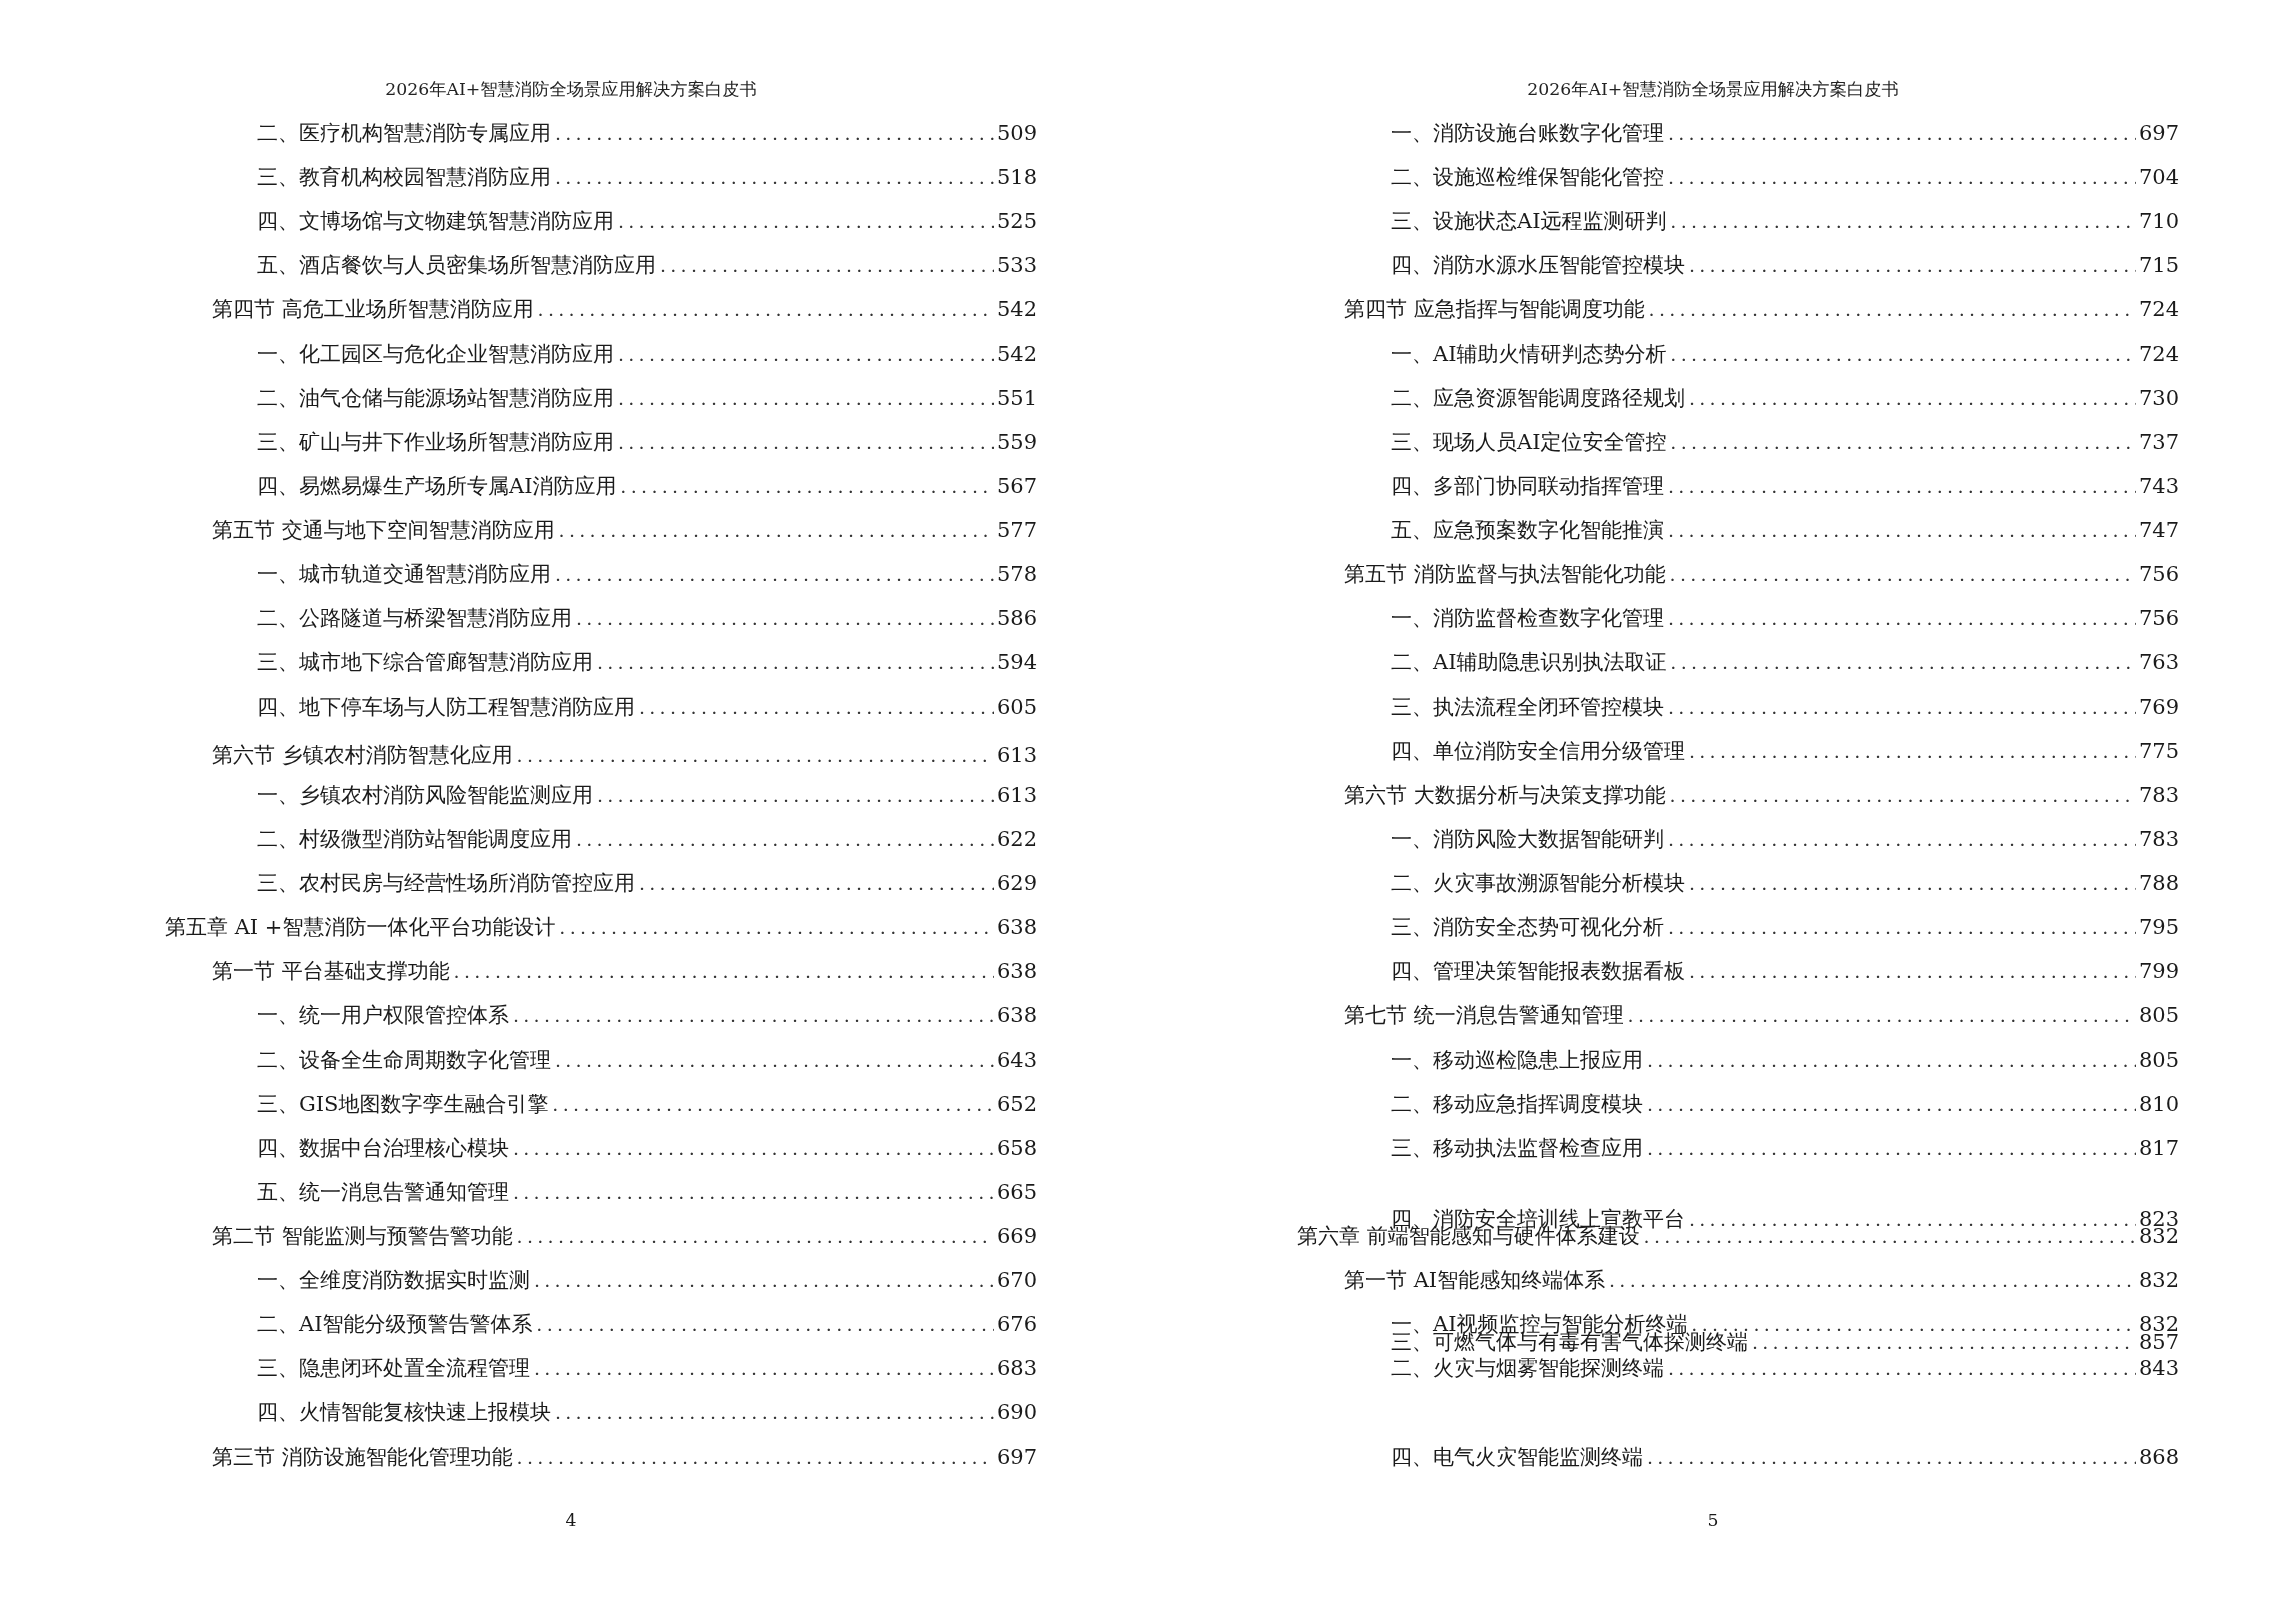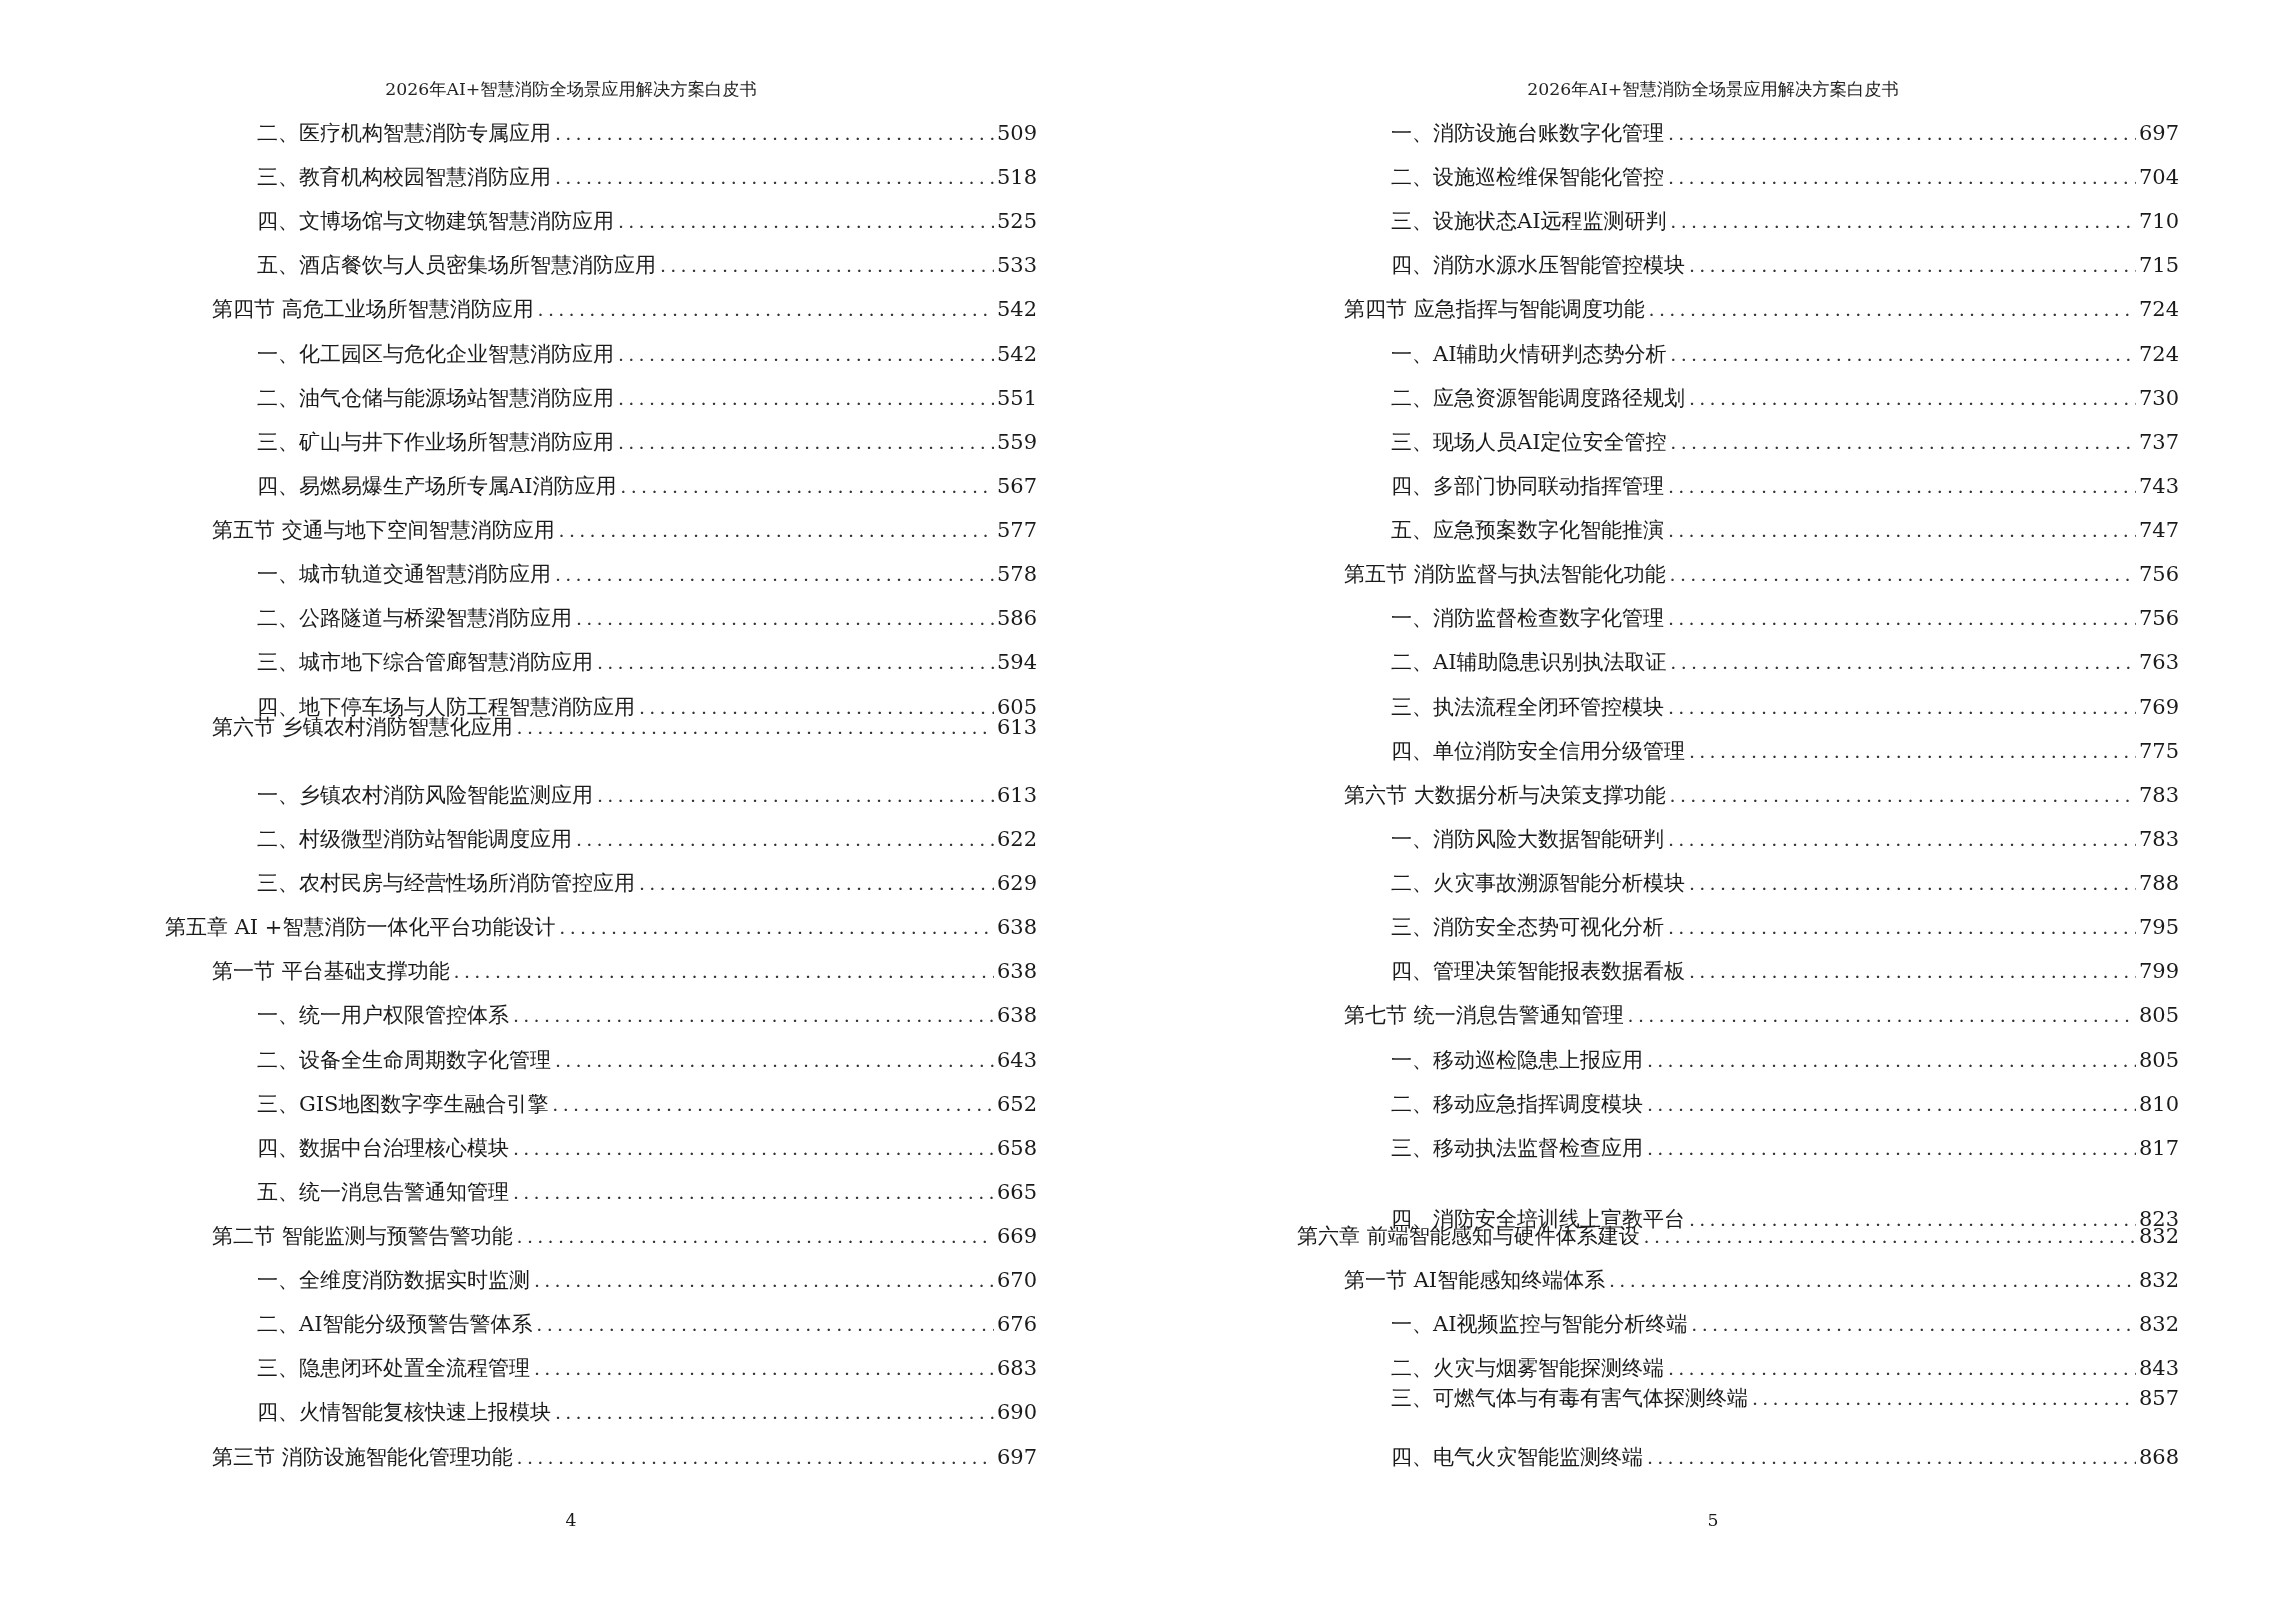--- a/index.html
+++ b/index.html
@@ -97,21 +97,21 @@
       <div class="row lvl2" style="top: 529px;">
         <span class="title">三、城市地下综合管廊智慧消防应用</span>
         <span class="leader"></span>
         <span class="pg">594</span>
       </div>
       <div class="row lvl2" style="top: 574px;">
         <span class="title">四、地下停车场与人防工程智慧消防应用</span>
         <span class="leader"></span>
         <span class="pg">605</span>
       </div>
-      <div class="row lvl1" style="top: 594px;">
+      <div class="row lvl1" style="top: 622px;">
         <span class="title">第六节 乡镇农村消防智慧化应用</span>
         <span class="leader"></span>
         <span class="pg">613</span>
       </div>
       <div class="row lvl2" style="top: 662px;">
         <span class="title">一、乡镇农村消防风险智能监测应用</span>
         <span class="leader"></span>
         <span class="pg">613</span>
       </div>
       <div class="row lvl2" style="top: 706px;">
@@ -334,21 +334,21 @@
       <div class="row lvl2" style="top: 1191px;">
         <span class="title">一、AI视频监控与智能分析终端</span>
         <span class="leader"></span>
         <span class="pg">832</span>
       </div>
       <div class="row lvl2" style="top: 1235px;">
         <span class="title">二、火灾与烟雾智能探测终端</span>
         <span class="leader"></span>
         <span class="pg">843</span>
       </div>
-      <div class="row lvl2" style="top: 1265px;">
+      <div class="row lvl2" style="top: 1209px;">
         <span class="title">三、可燃气体与有毒有害气体探测终端</span>
         <span class="leader"></span>
         <span class="pg">857</span>
       </div>
       <div class="row lvl2" style="top: 1324px;">
         <span class="title">四、电气火灾智能监测终端</span>
         <span class="leader"></span>
         <span class="pg">868</span>
       </div>
     </div>

